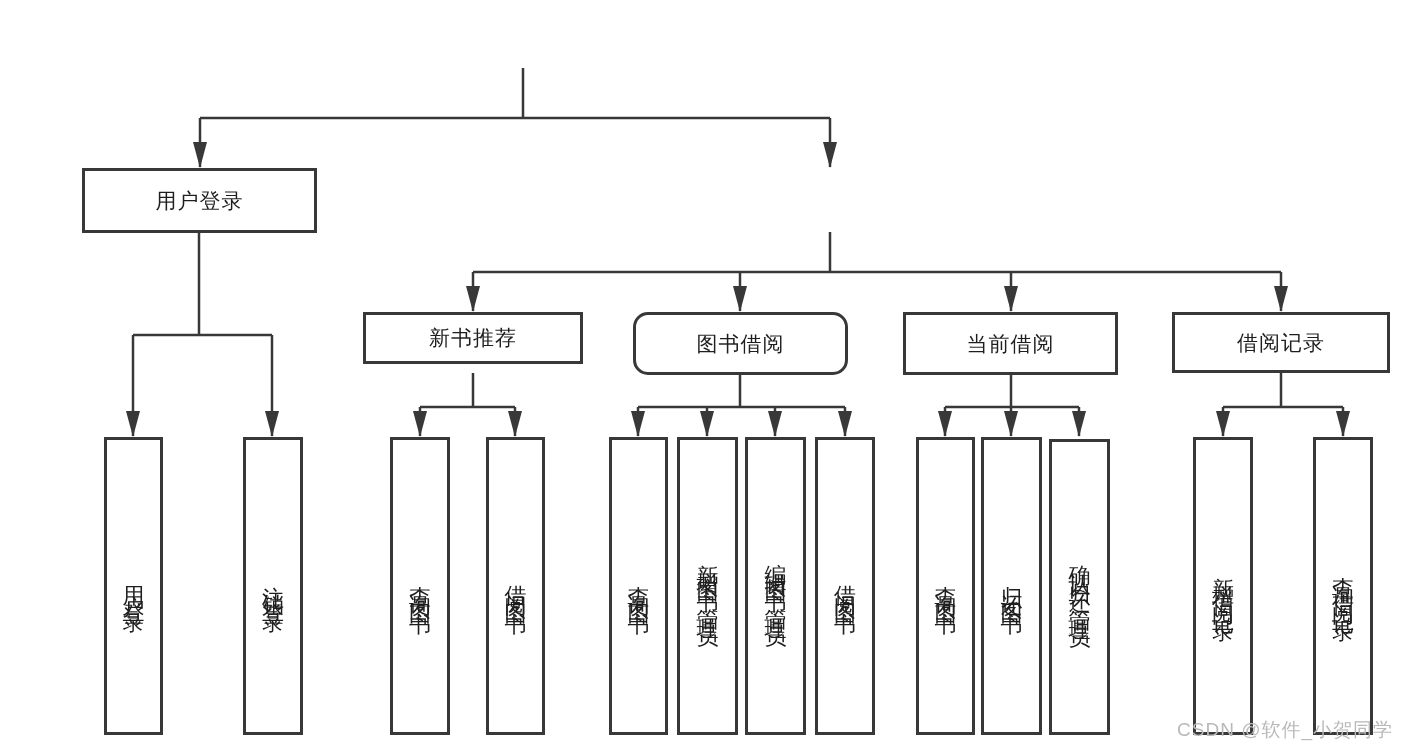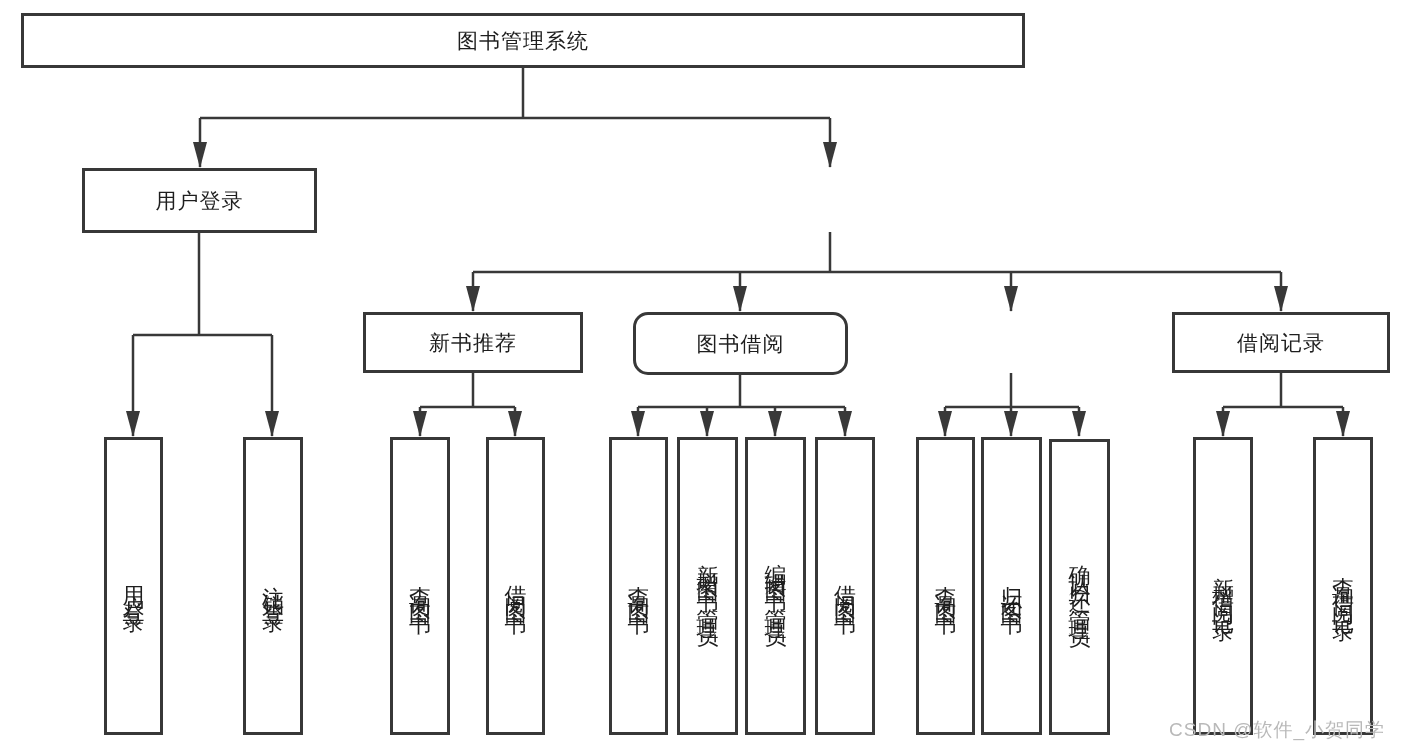--- a/index.html
+++ b/index.html
@@ -42,21 +42,21 @@
   }
   .vnode > span {
     writing-mode: vertical-rl;
     text-orientation: mixed;
     font-size: 22px;
     letter-spacing: 9px;
     line-height: 1;
   }
   #watermark {
     position: absolute;
-    right: 20px;
+    right: 12px;
     bottom: 4px;
     font-size: 19px;
     color: #b9b9b9;
     letter-spacing: 1px;
   }
 </style>
 </head>
 <body>
 
 <div id="stage">
@@ -92,26 +92,26 @@
       <path d="M775 407 V436" marker-end="url(#arrow)"></path>
       <path d="M845 407 V436" marker-end="url(#arrow)"></path>
       <path d="M945 407 V436" marker-end="url(#arrow)"></path>
       <path d="M1011 407 V436" marker-end="url(#arrow)"></path>
       <path d="M1079 407 V436" marker-end="url(#arrow)"></path>
       <path d="M1223 407 V436" marker-end="url(#arrow)"></path>
       <path d="M1343 407 V436" marker-end="url(#arrow)"></path>
     </g>
   </svg>
 
-  <div class="node" style="left:21px; top:13px; width:1004px; height:55px;">图书管理系统</div>
 
   <div class="node" style="left:82px; top:168px; width:235px; height:65px;">用户登录</div>
 
-  <div class="node" style="left:363px; top:312px; width:220px; height:61px;">新书推荐</div>
+  <div class="node" style="left:363px; top:312px; width:220px; height:52px;">新书推荐</div>
   <div class="node" style="left:633px; top:312px; width:215px; height:63px;border-radius:15px;">图书借阅</div>
+  <div class="node" style="left:903px; top:312px; width:215px; height:63px;">当前借阅</div>
   <div class="node" style="left:1172px; top:312px; width:218px; height:61px;">借阅记录</div>
 
   <div class="vnode" style="left:104px; top:437px; width:59px; height:298px;">
     <span>用户登录</span>
   </div>
   <div class="vnode" style="left:243px; top:437px; width:60px; height:298px;">
     <span>注销登录</span>
   </div>
 
   <div class="vnode" style="left:390px; top:437px; width:60px; height:298px;">

